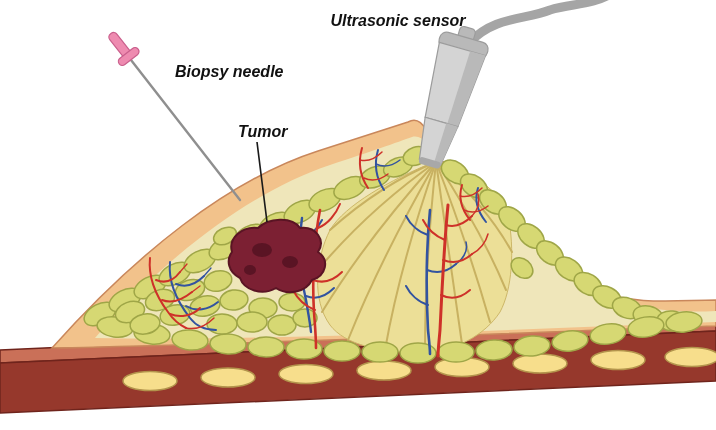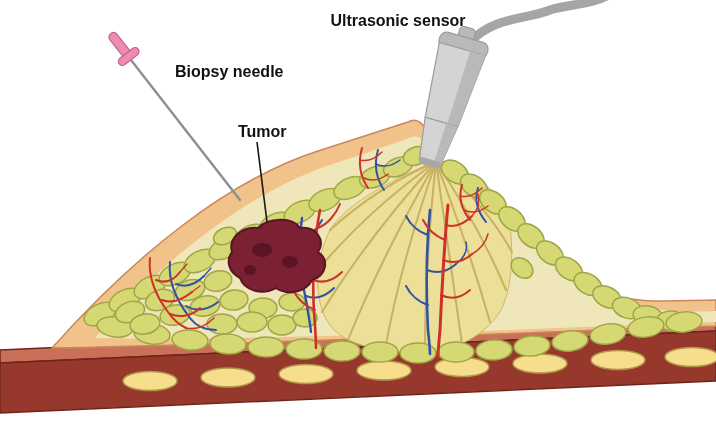--- a/index.html
+++ b/index.html
@@ -1,16 +1,16 @@
 <!DOCTYPE html>
 <html><head>
 <meta charset="utf-8">
 <style>
   html,body{margin:0;padding:0;background:#ffffff;}
-  .stage{position:relative;width:716px;height:430px;background:#fff;overflow:hidden;}
+  .stage{position:relative;width:716px;height:430px;background:#fff;overflow:hidden;font-style:italic;}
   svg{display:block;}
   text.lbl{
     font-family:"Liberation Sans",sans-serif;
     font-size:16px;
     font-weight:600;
   }
 </style>
 </head>
 <body>
 

